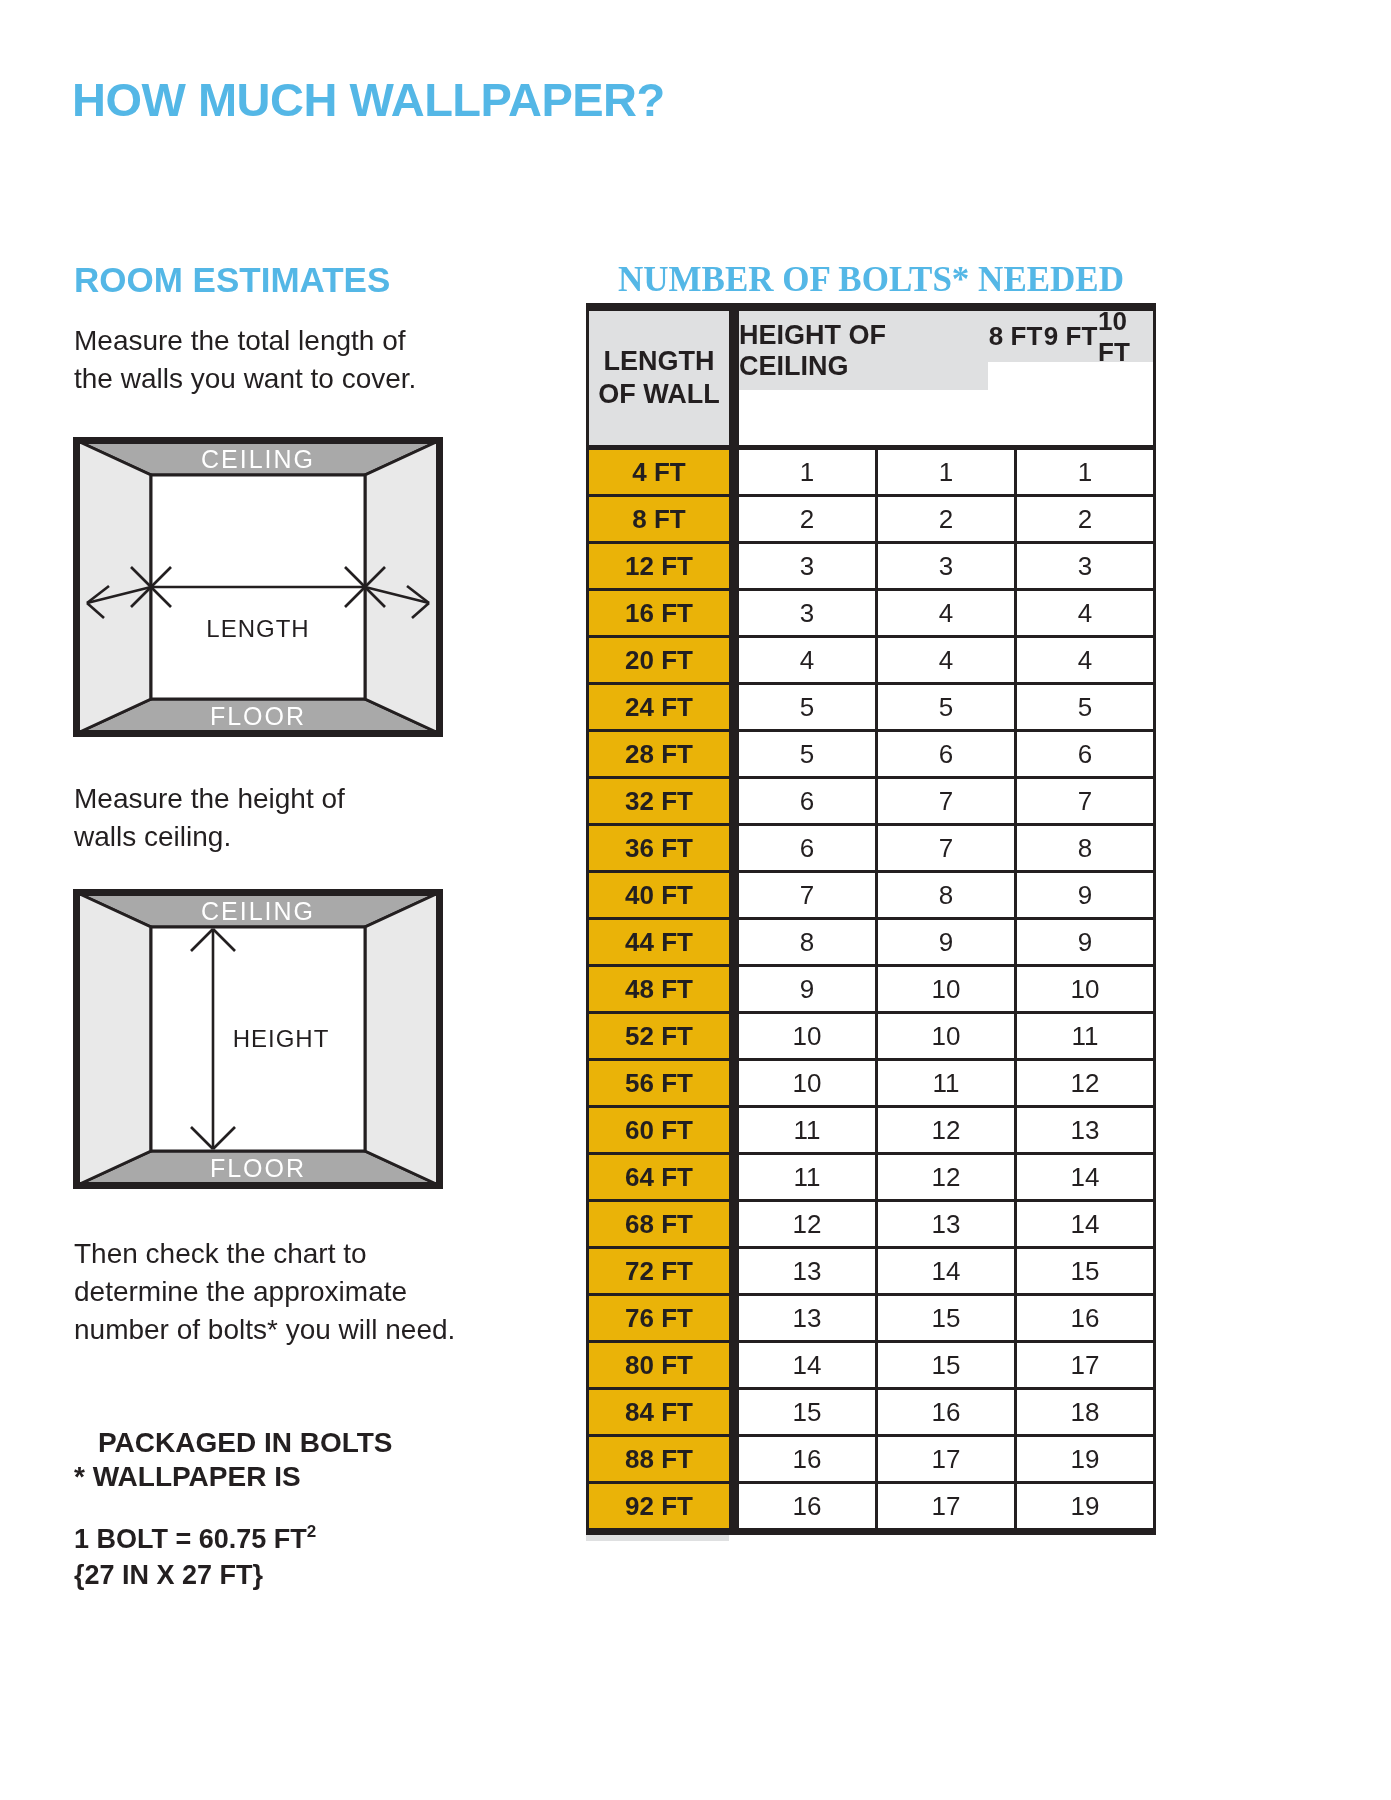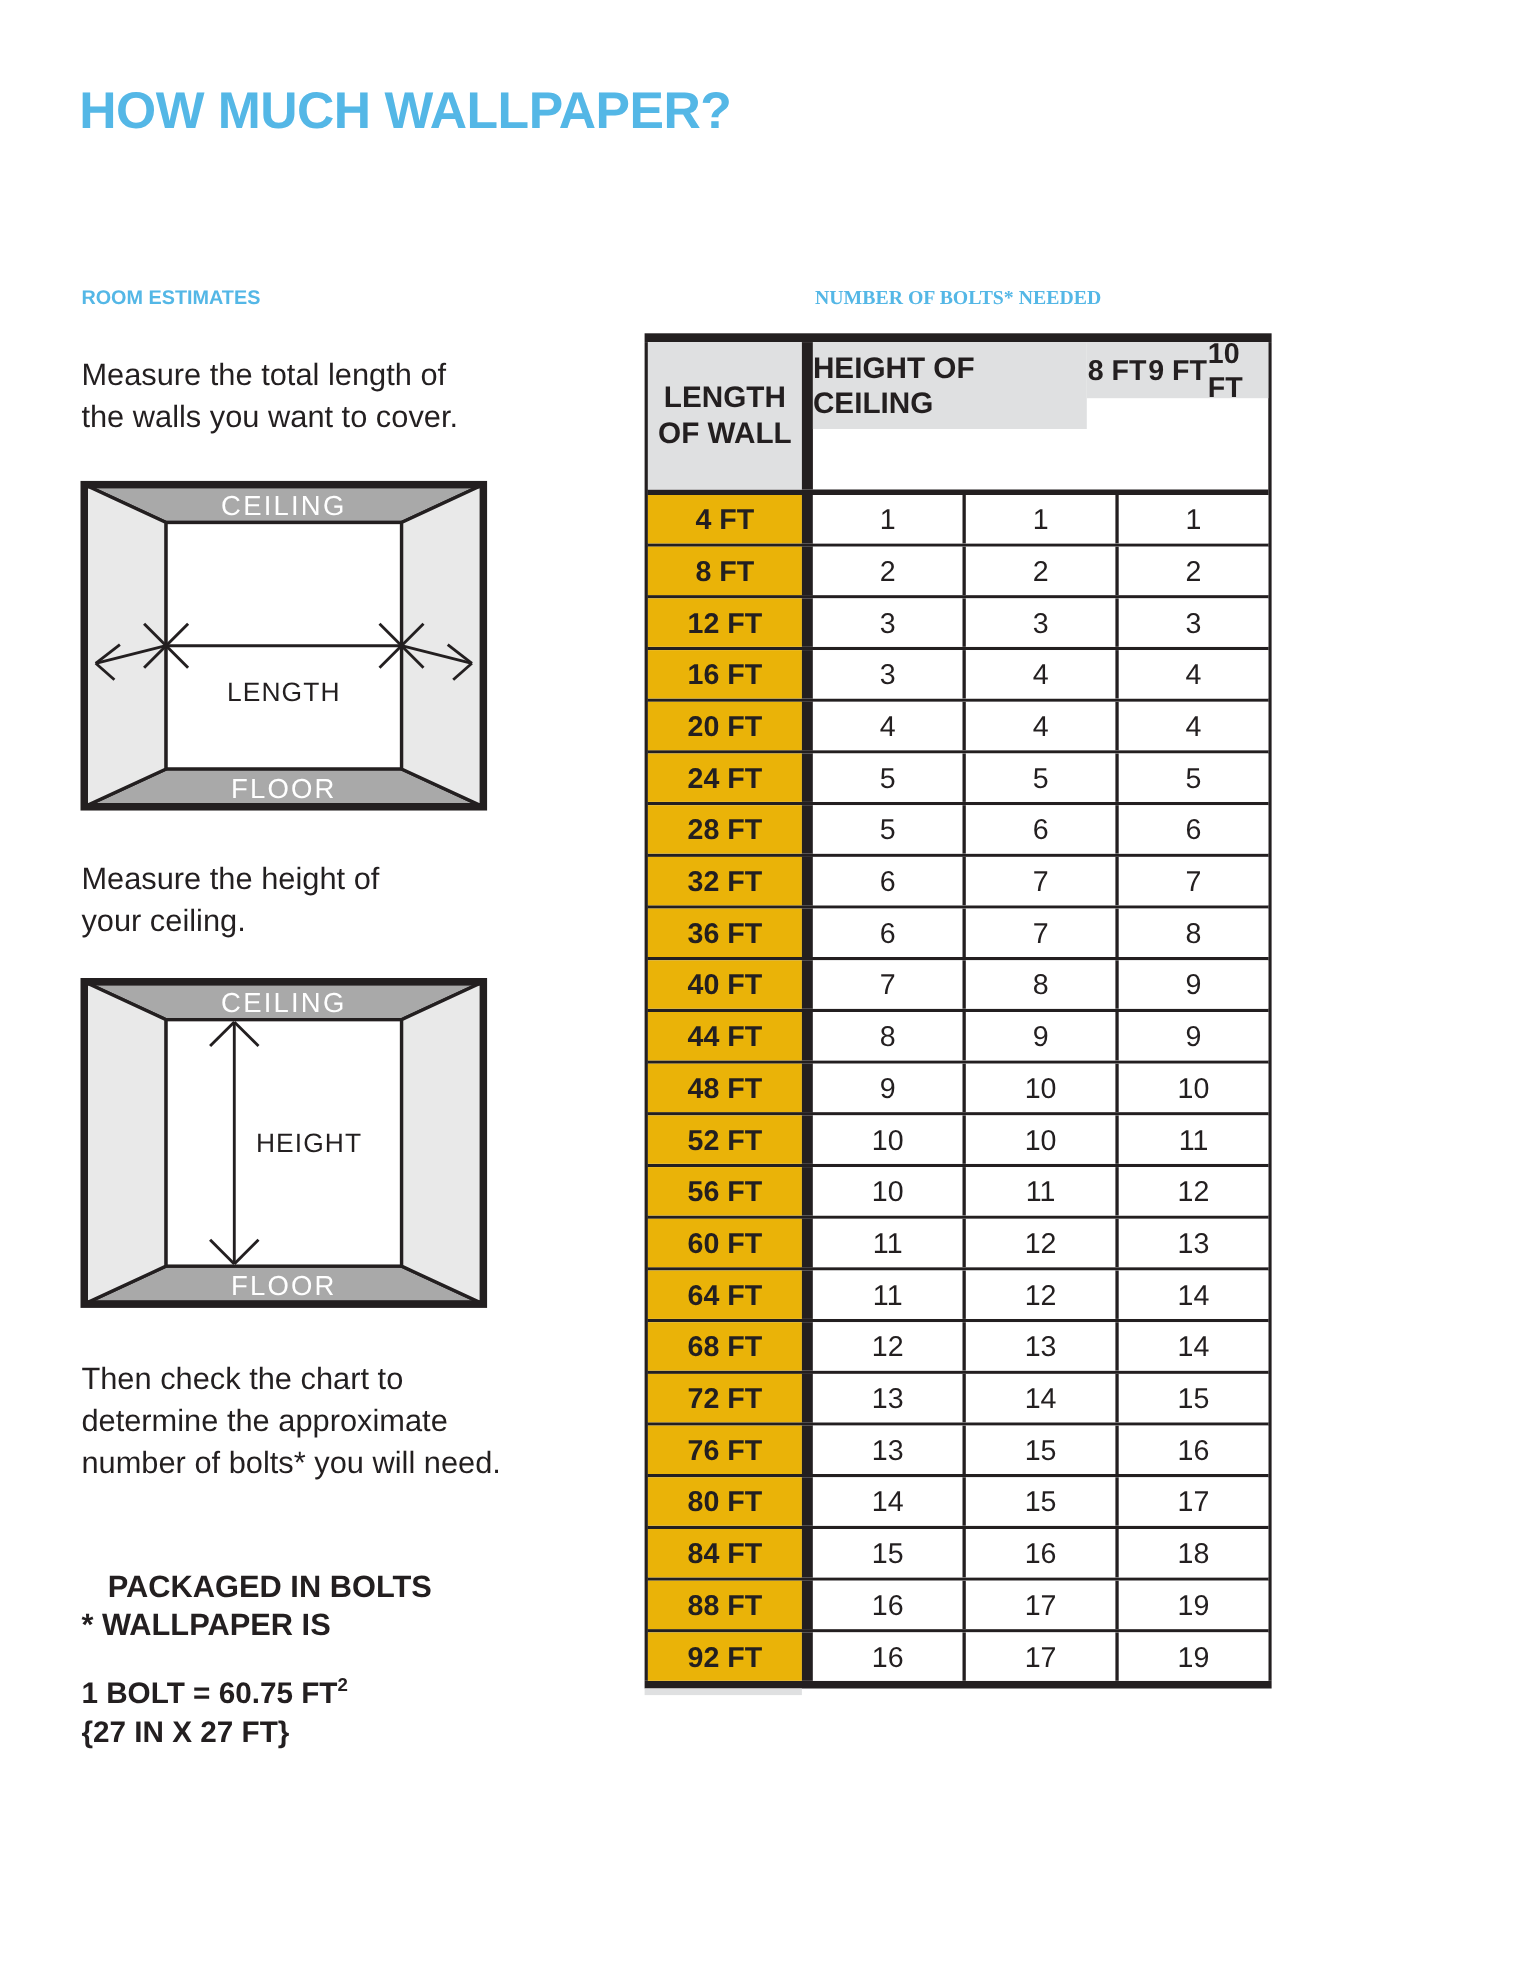--- a/index.html
+++ b/index.html
@@ -3,21 +3,21 @@
 <meta charset="utf-8">
 <style>
   html,body{margin:0;padding:0;}
   body{
     width:1391px;height:1800px;background:#ffffff;position:relative;
     font-family:"Liberation Sans", sans-serif;color:#231f20;overflow:hidden;
   }
   .abs{position:absolute;}
   
   #page-title{left:72px;top:72px;font-size:47px;font-weight:bold;color:#54b7e6;letter-spacing:-0.5px;}
-  .section-heading{font-size:18px;font-weight:bold;color:#54b7e6;}
+  .section-heading{font-size:35px;font-weight:bold;color:#54b7e6;}
   #room-estimates-heading{left:74px;top:260px;}
   #bolts-heading{left:586px;top:260px;width:570px;text-align:center;font-family:Liberation Serif, serif;}
   
   .para{font-size:28px;line-height:38px;white-space:pre-line;}
   #para-length{left:74px;top:322px;}
   #para-height{left:74px;top:780px;}
   #para-chart{left:74px;top:1235px;}
   
   .diagram{width:370px;height:300px;display:block;}
   #diagram-length{left:73px;top:437px;}
@@ -60,21 +60,21 @@
 <body>
 
 <div class="abs" id="page-title">HOW MUCH WALLPAPER?</div>
 
 <div class="abs section-heading" id="room-estimates-heading">ROOM ESTIMATES</div>
 <div class="abs section-heading" id="bolts-heading">NUMBER OF BOLTS* NEEDED</div>
 
 <div class="abs para" id="para-length">Measure the total length of
 the walls you want to cover.</div>
 <div class="abs para" id="para-height">Measure the height of
-your ceiling.</div>
+walls ceiling.</div>
 <div class="abs para" id="para-chart">Then check the chart to
 determine the approximate
 number of bolts* you will need.</div>
 
 <svg class="abs diagram" id="diagram-length" viewBox="0 0 370 300">
   <rect x="3.5" y="3.5" width="363" height="293" fill="#ffffff" stroke="none"></rect>
   <polygon points="3.5,3.5 366.5,3.5 292,38 78,38" fill="#a9a9a9" stroke="#231f20" stroke-width="3"></polygon>
   <polygon points="3.5,296.5 366.5,296.5 292,262 78,262" fill="#a9a9a9" stroke="#231f20" stroke-width="3"></polygon>
   <polygon points="3.5,3.5 78,38 78,262 3.5,296.5" fill="#e9e9e9" stroke="#231f20" stroke-width="3"></polygon>
   <polygon points="366.5,3.5 292,38 292,262 366.5,296.5" fill="#e9e9e9" stroke="#231f20" stroke-width="3"></polygon>

